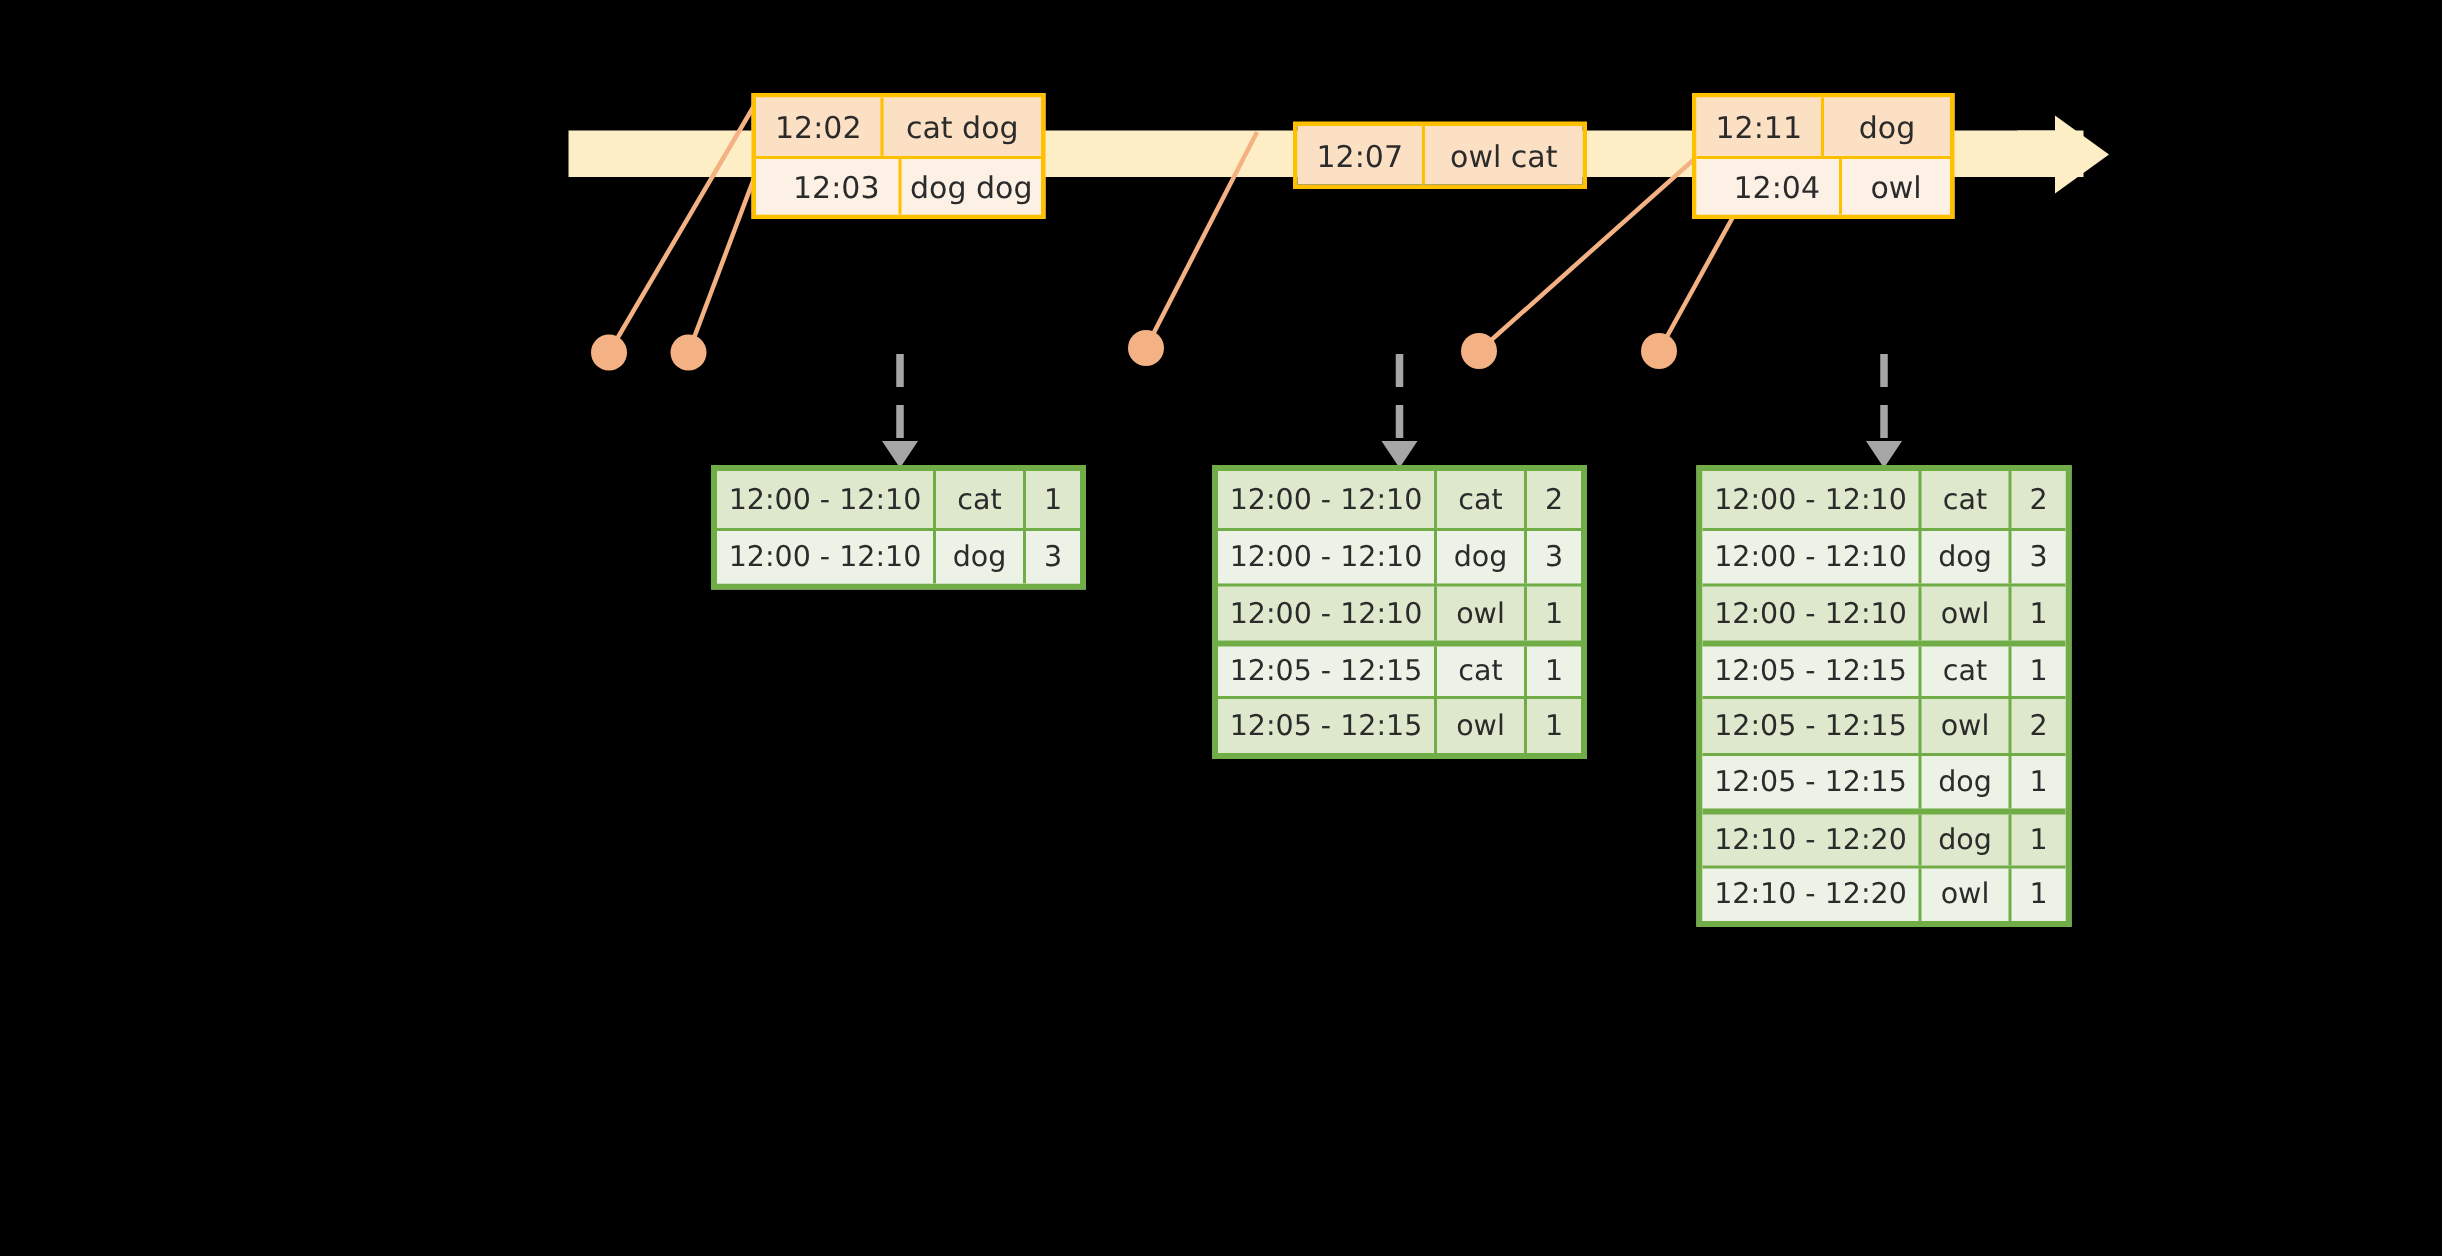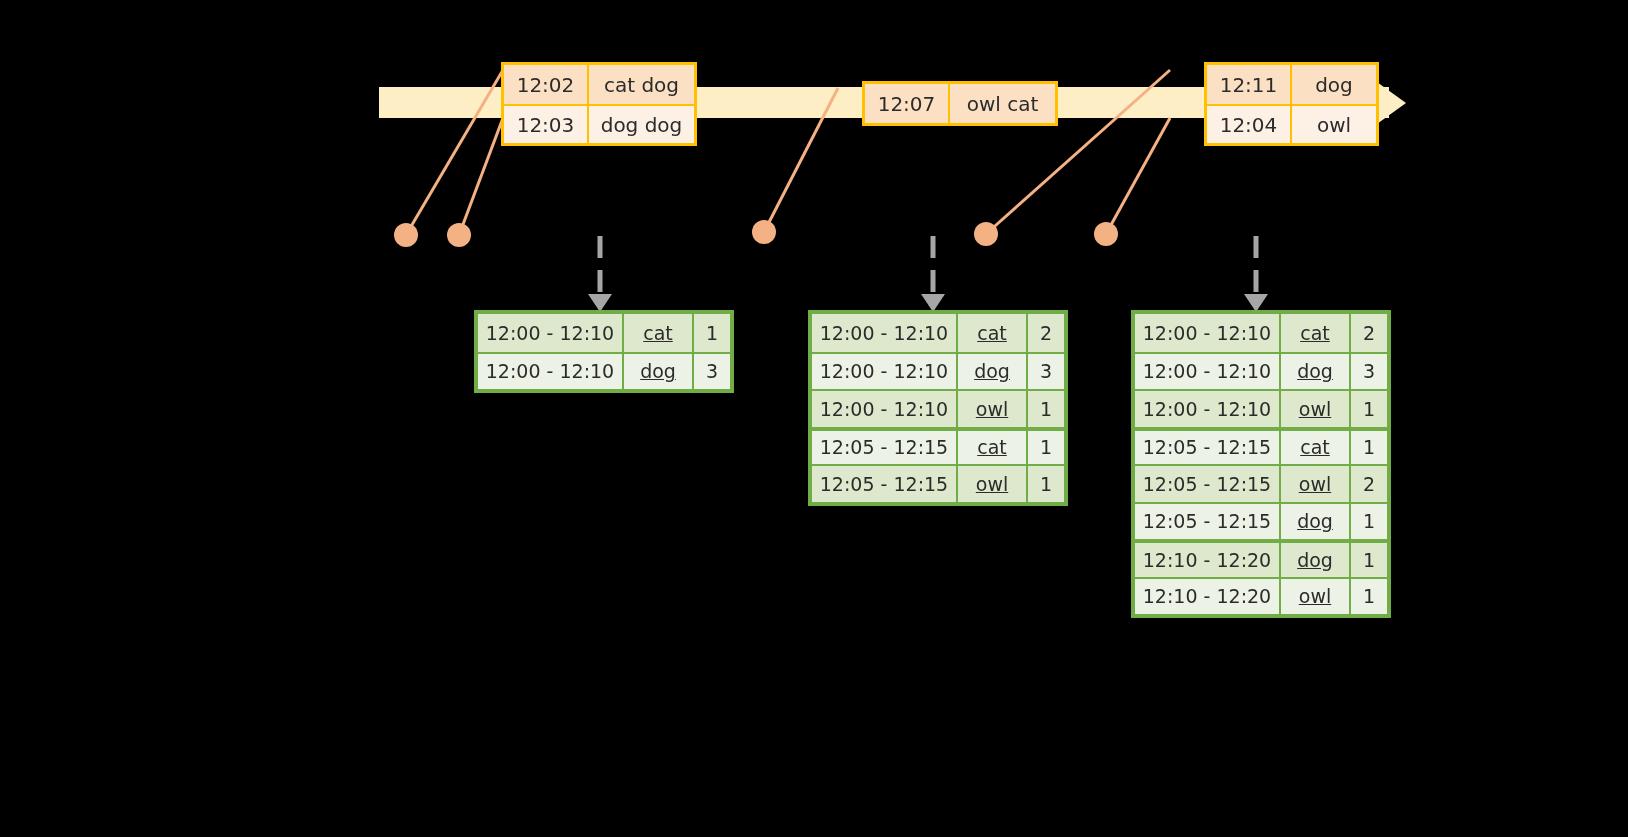--- a/index.html
+++ b/index.html
@@ -52,20 +52,21 @@
     box-sizing: border-box;
     background: #fde9d2;
   }
   .event-row {
     display: flex;
     height: 39px;
     box-sizing: border-box;
   }
   .event-row + .event-row {
     border-top: 2px solid #ffc000;
+    padding-left: 12px;
   }
   .event-row.shade-a { background: #fbe0c4; }
   .event-row.shade-b { background: #fdf1e6; }
   .event-cell-time {
     width: 83px;
     display: flex;
     align-items: center;
     justify-content: center;
     font-size: 20px;
     color: #2b2b2b;
@@ -77,21 +78,21 @@
     align-items: center;
     justify-content: center;
     font-size: 20px;
     color: #2b2b2b;
     border-left: 2px solid #ffc000;
     box-sizing: border-box;
   }
 
   #event-box-1 { left: 501px; top: 62px;  width: 196px; }
   #event-box-2 { left: 835px; top: 81px;  width: 196px; margin-left: 27px; }
-  #event-box-3 { left: 1204px; top: 62px; width: 175px; }
+  #event-box-3 { left: 1128px; top: 62px; width: 175px; }
 
   
   #connectors {
     position: absolute;
     left: 0; top: 0;
     width: 1628px; height: 837px;
     pointer-events: none;
   }
 
   
@@ -112,21 +113,21 @@
   .res-row.group-start { border-top: 4px solid #70ad47; }
   .res-cell {
     display: flex;
     align-items: center;
     justify-content: center;
     font-size: 19px;
     color: #2b2b2b;
     box-sizing: border-box;
   }
   .res-cell.c-window { width: 144px; }
-  .res-cell.c-key    { width: 70px;  border-left: 2px solid #70ad47; text-decoration: underline; }
+  .res-cell.c-key    { width: 60px;  border-left: 2px solid #70ad47; }
   .res-cell.c-count  { width: 38px;  border-left: 2px solid #70ad47; }
 
   #result-table-1 { left: 474px;  top: 310px; }
   #result-table-2 { left: 808px;  top: 310px; }
   #result-table-3 { left: 1131px; top: 310px; }
 </style>
 </head>
 <body>
 
 <div id="stage">

